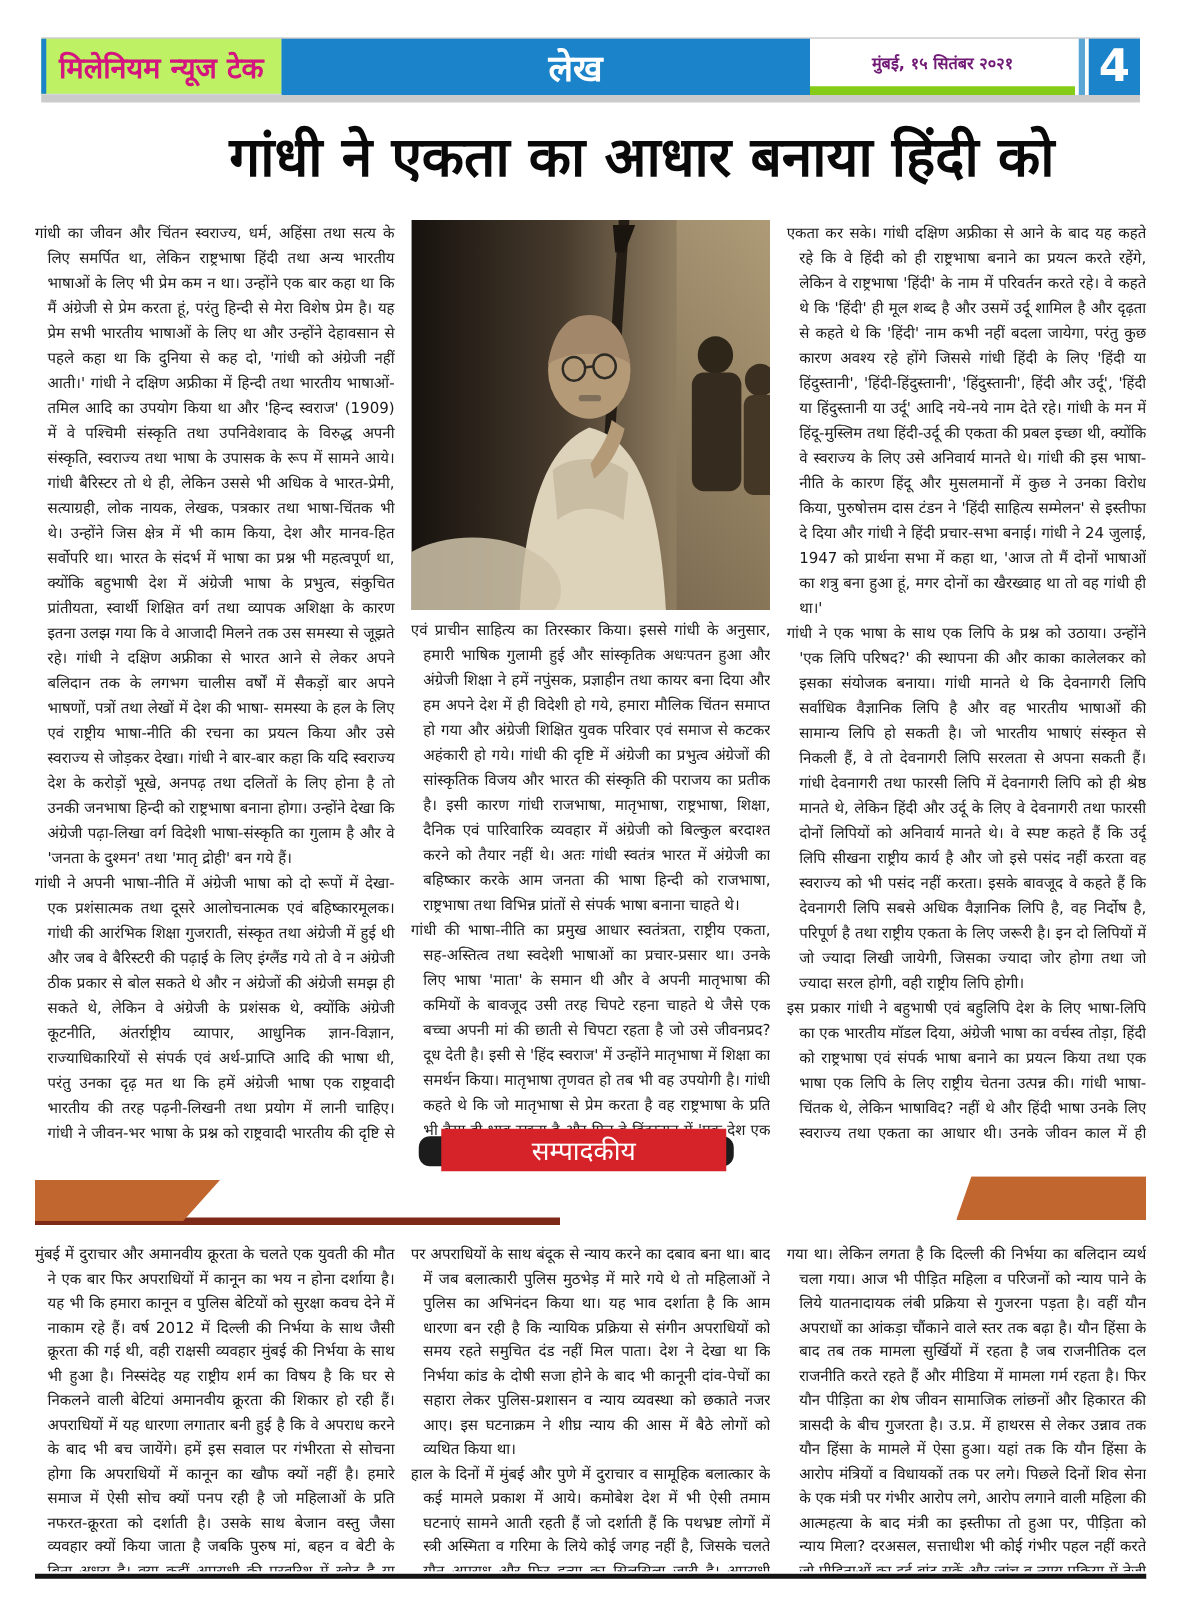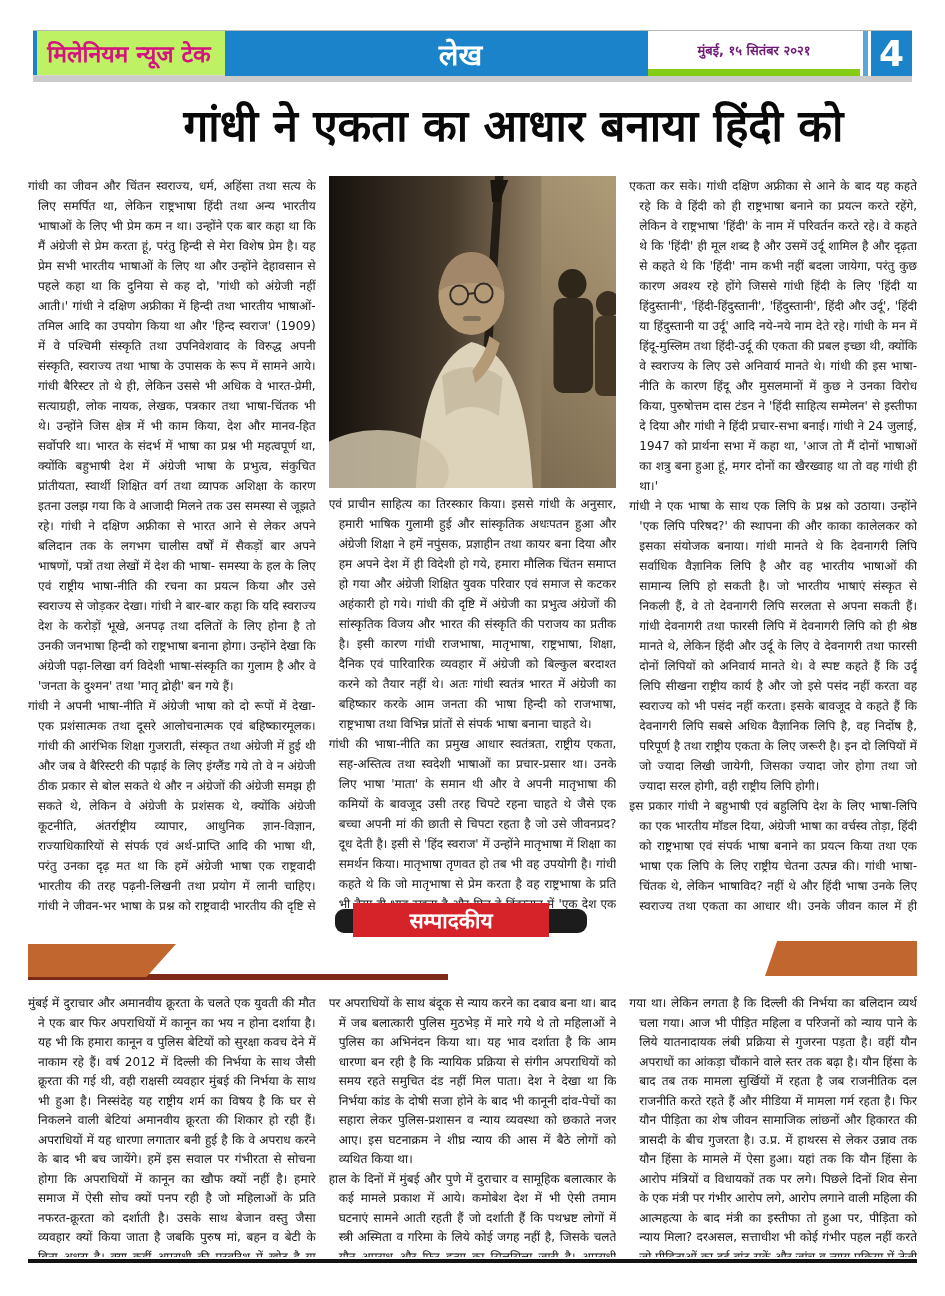--- a/index.html
+++ b/index.html
@@ -55,23 +55,23 @@
   
   .article { position:absolute; left:28px; top:164px; width:889px; height:740px; display:flex; gap:13px;margin-top:12px; }
   .col { flex:1; overflow:hidden; text-align:justify; font-size:12px; line-height:20px; color:#1a1a1a; }
   .col p { padding-left:10px; text-indent:-10px; margin:0; }
   .photo-wrap { width:100%; height:312px; margin-bottom:6px; overflow:hidden; }
   .photo-wrap svg { display:block; width:100%; height:100%; }
 
   
   .banner-caps { position:absolute; left:335px; top:909px; width:252px; height:24px; background:#1c1c1c; border-radius:9px; }
   .banner-red {
-    position:absolute; left:353px; top:903px; width:196px; height:34px; background:#d6232a;
+    position:absolute; left:353px; top:903px; width:228px; height:34px; background:#d6232a;
     display:flex; align-items:center; justify-content:center;
-    color:#fff; font-size:21px; font-weight:bold;text-align:center;
+    color:#fff; font-size:21px; font-weight:normal;text-align:center;
   }
   .ed-headline {
     position:absolute; left:230px; top:941px; width:460px; height:36px;
     display:flex; align-items:center; justify-content:center;
     font-size:27px; font-weight:bold; color:#0b0b0b; white-space:nowrap;
   }
   .deco-maroon-band { position:absolute; left:28px; top:974px; width:420px; height:6px; background:#7e2a18; }
   .deco-left {
     position:absolute; left:28px; top:944px; width:148px; height:33px; background:#c2662f;
     clip-path:polygon(0 0, 100% 0, 80% 100%, 0 100%);

